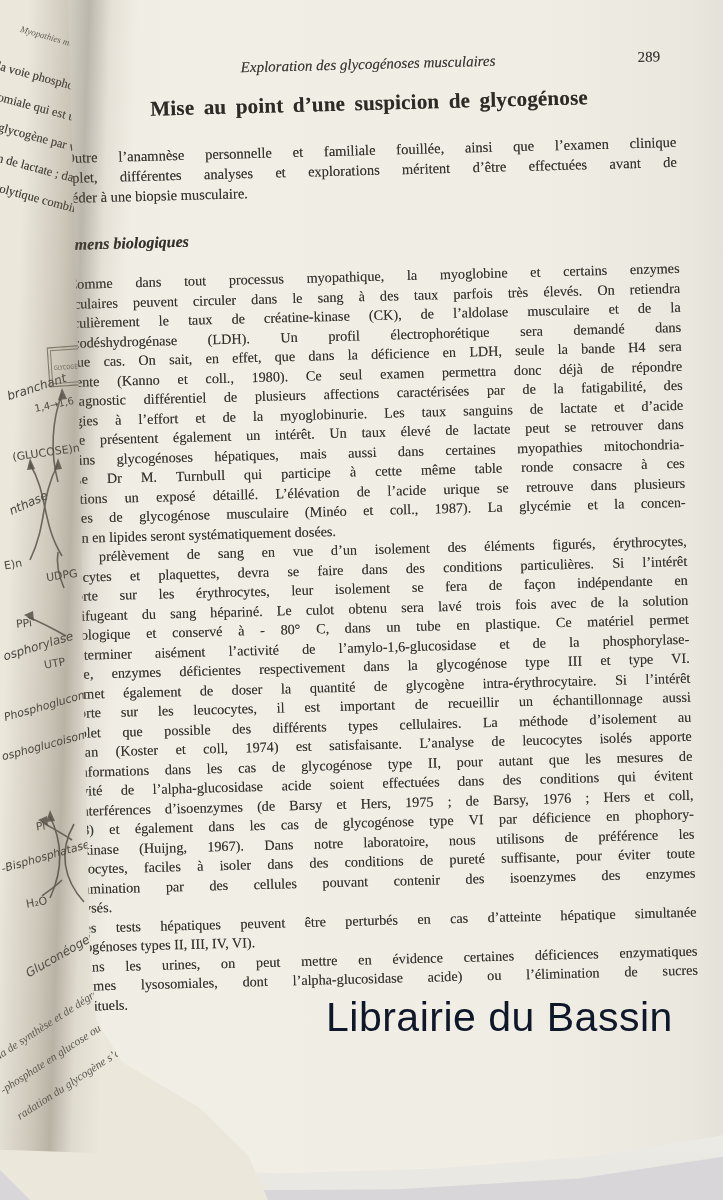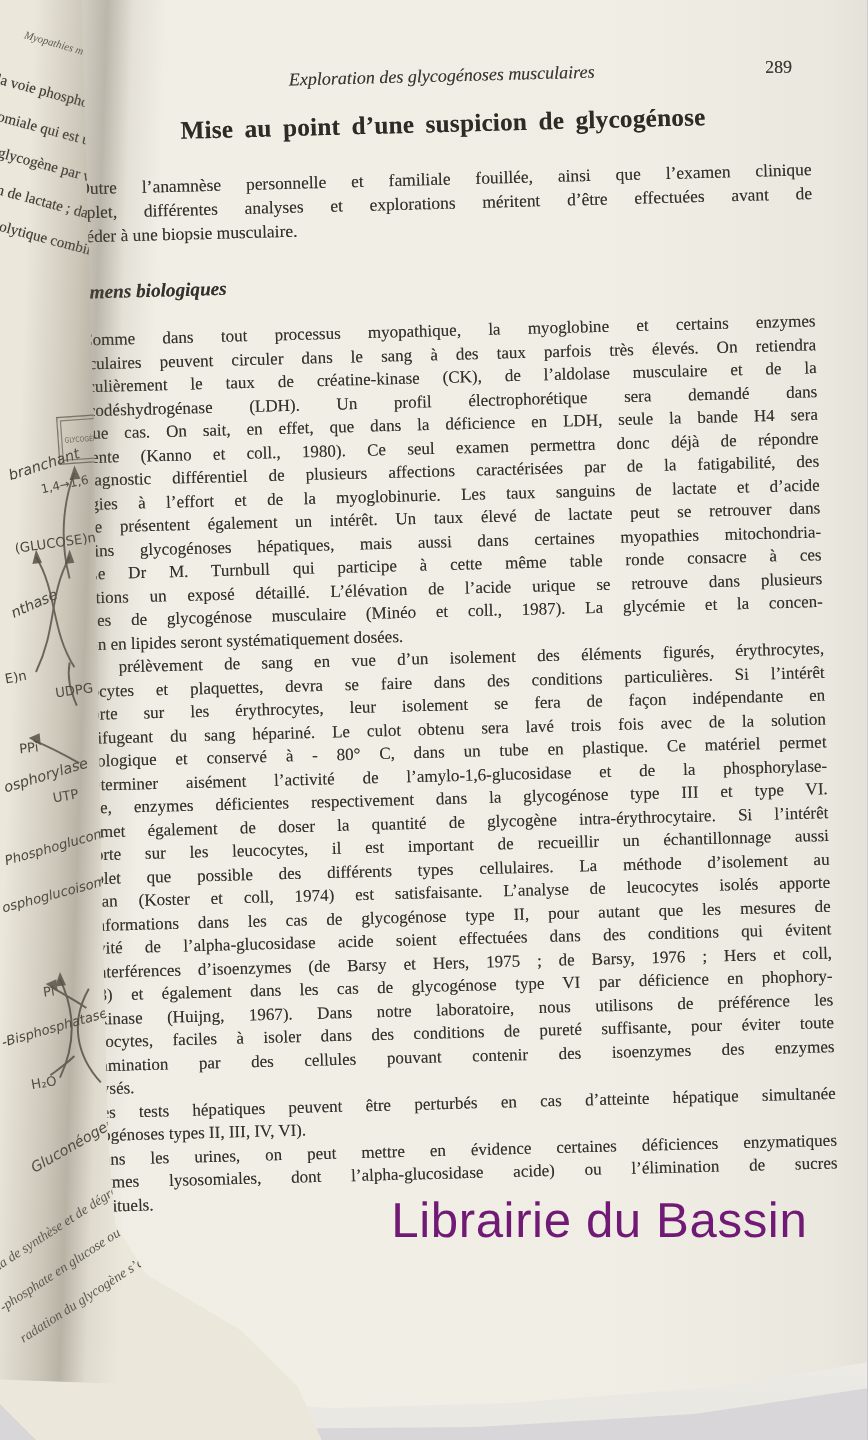--- a/index.html
+++ b/index.html
@@ -191,15 +191,15 @@
     <div class="gluconeo">Gluconéogenèse</div>
     <div class="caption" id="caption-block">
         <div>héma de synthèse et de dégradation d</div>
         <div>-phosphate en glucose ou se transf</div>
         <div>radation du glycogène s’accomp</div>
       </div>
   </div>
 
   <div class="fold-shadow"></div>
 
-  <div class="watermark" style="color: #701a75;">Librairie du Bassin</div>
+  <div class="watermark" style="color: #0f172a;">Librairie du Bassin</div>
 
 </div>
 
 </body></html>

